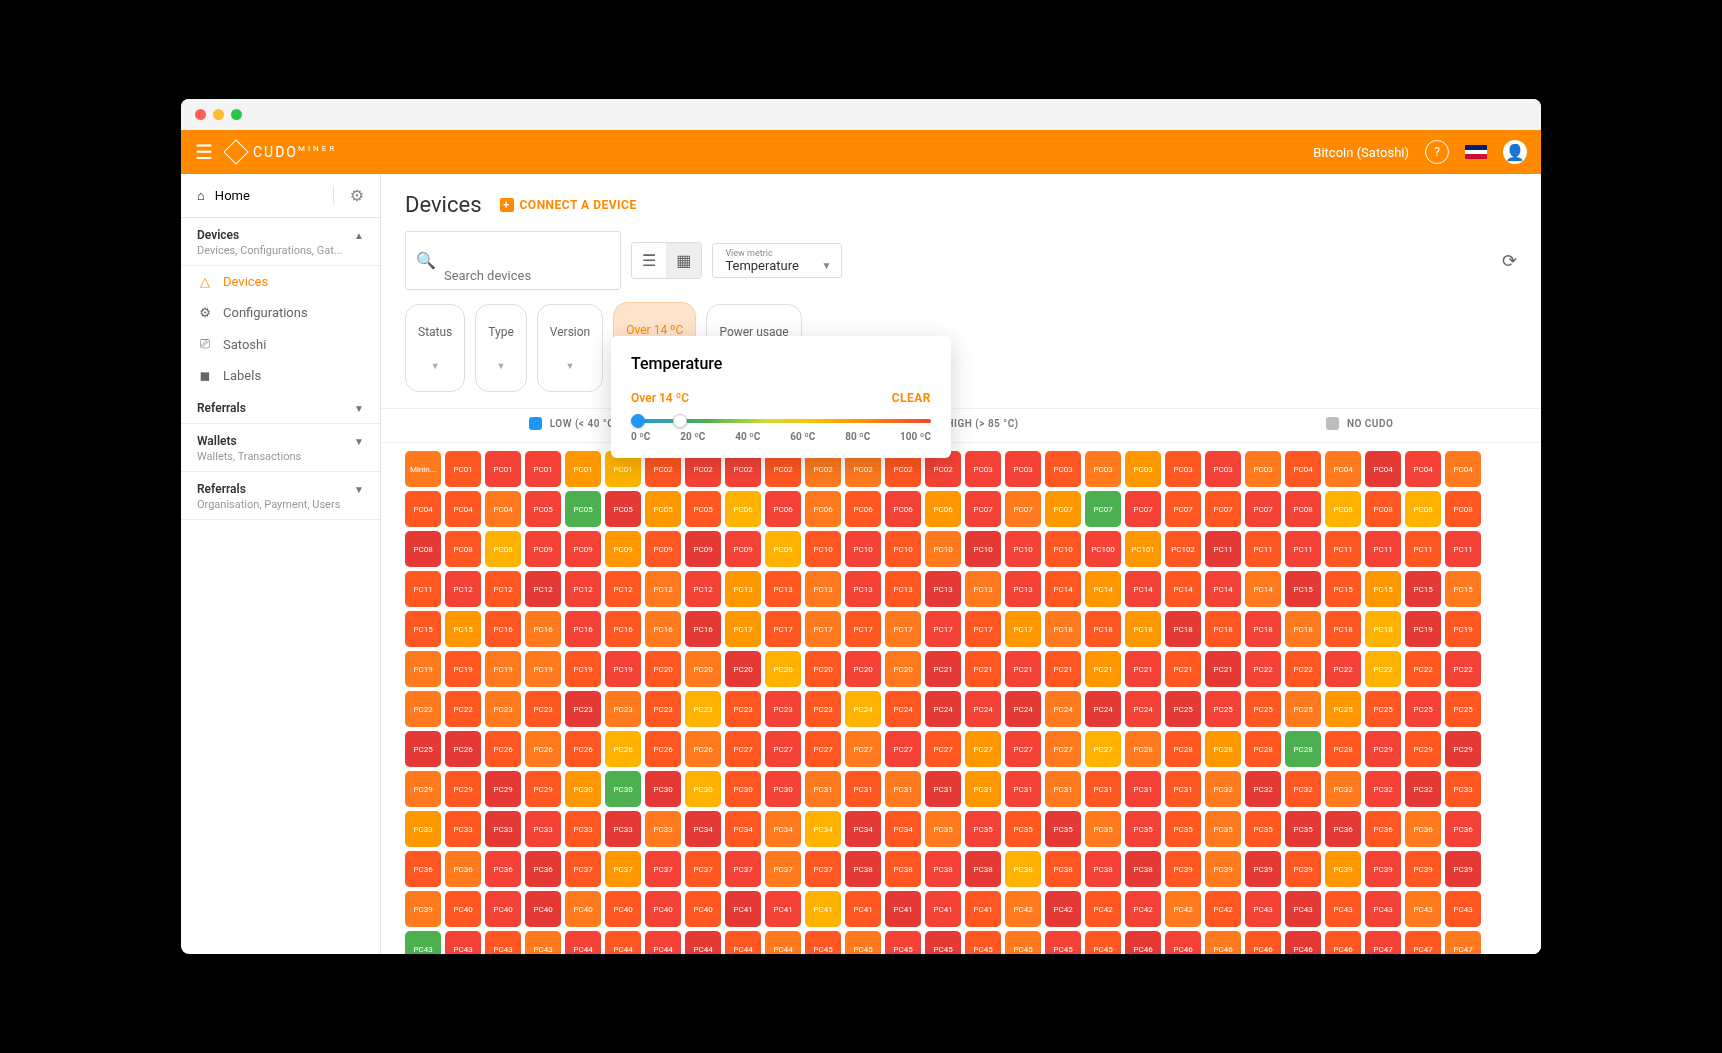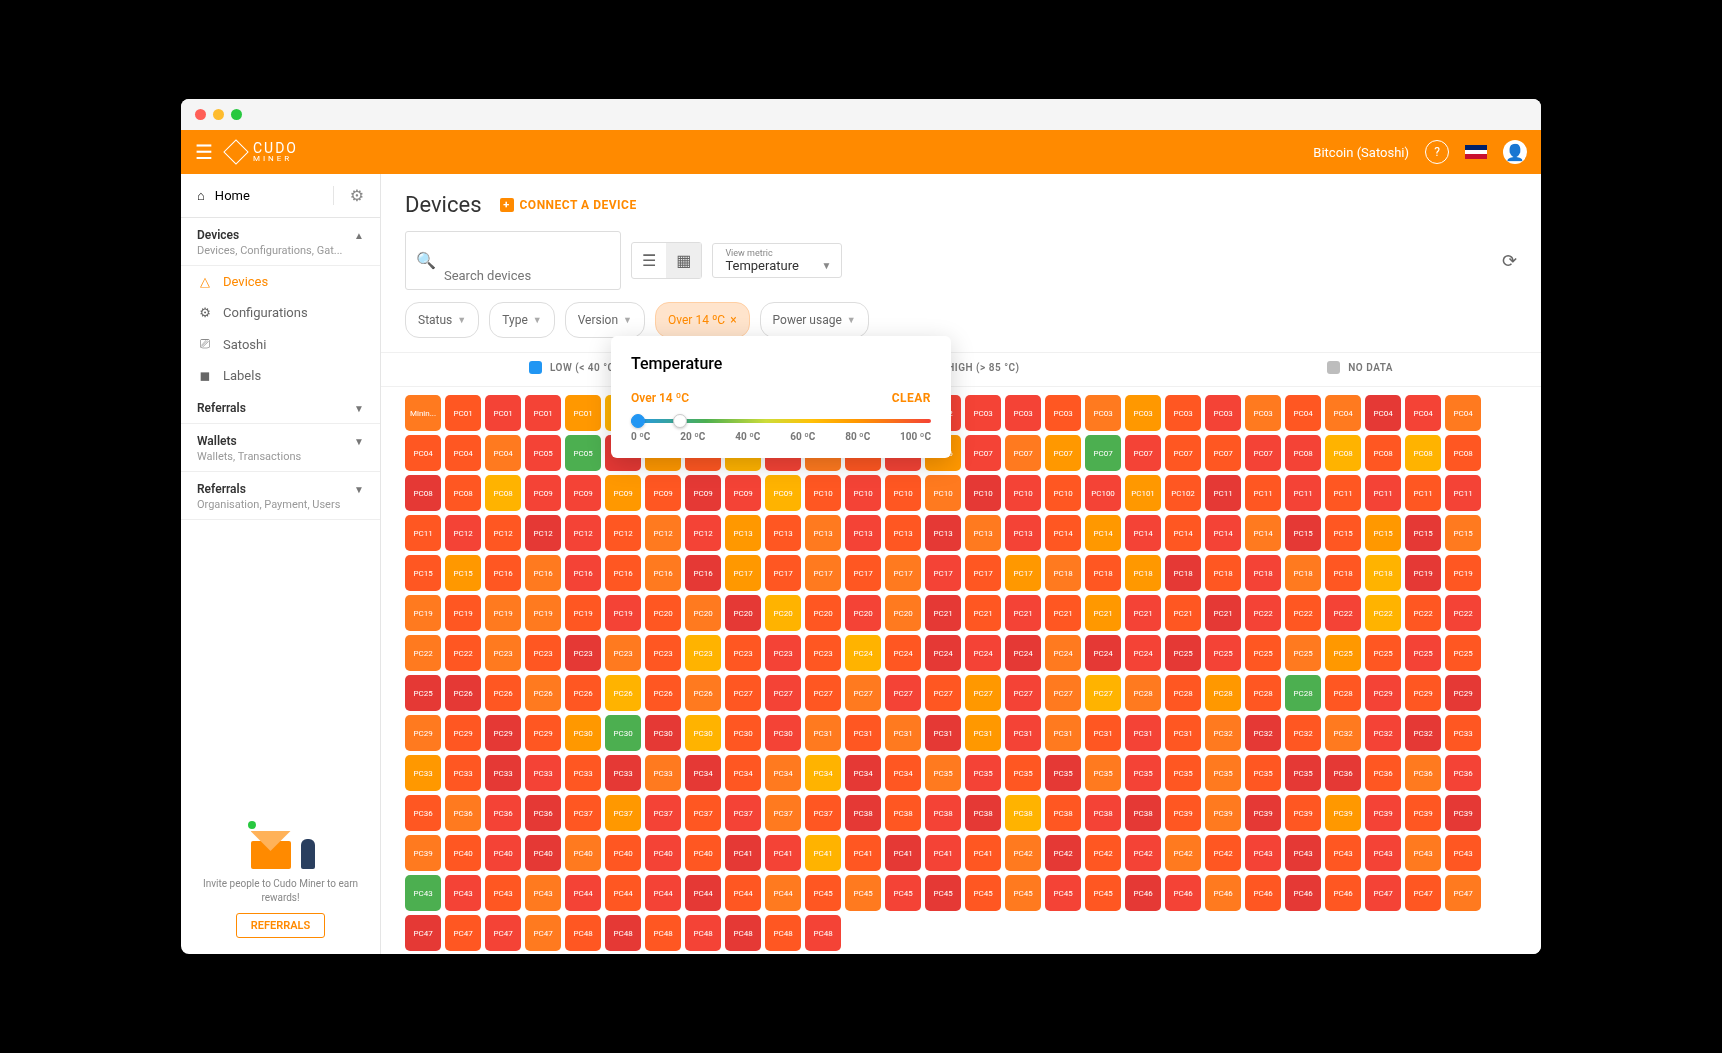--- a/index.html
+++ b/index.html
@@ -5,21 +5,21 @@
 * { margin: 0; padding: 0; box-sizing: border-box; font-family: -apple-system, BlinkMacSystemFont, "Segoe UI", Roboto, sans-serif; }
 body { background: #000; display: flex; justify-content: center; align-items: center; min-height: 100vh; padding: 30px; }
 .window { width: 1360px; background: #fff; border-radius: 8px; overflow: hidden; box-shadow: 0 10px 40px rgba(0,0,0,0.3); }
 .titlebar { background: #f5f5f5; padding: 10px 14px; display: flex; align-items: center; gap: 7px; }
 .tl-btn { width: 11px; height: 11px; border-radius: 50%; }
 .tl-red { background: #ff5f57; } .tl-yellow { background: #febc2e; } .tl-green { background: #28c840; }
 .topbar { background: #ff8a00; height: 44px; display: flex; align-items: center; padding: 0 14px; color: #fff; }
 .menu-icon { font-size: 20px; margin-right: 14px; cursor: pointer; }
 .logo { display: flex; align-items: center; gap: 8px; font-size: 14px; letter-spacing: 2px; }
 .logo-mark { width: 18px; height: 18px; border: 1.5px solid #fff; transform: rotate(45deg); }
-.logo-txt { display: flex; flex-direction: column; line-height: 1; }
+.logo-txt { display: flex; flex-direction: row; line-height: 1; }
 .logo-sub { font-size: 8px; letter-spacing: 3px; }
 .topbar-right { margin-left: auto; display: flex; align-items: center; gap: 16px; font-size: 13px; }
 .help-icon, .avatar-icon { width: 24px; height: 24px; border-radius: 50%; display: flex; align-items: center; justify-content: center; }
 .help-icon { border: 1.5px solid #fff; font-size: 12px; }
 .avatar-icon { background: #fff; color: #ff8a00; font-size: 16px; }
 .flag { width: 22px; height: 14px; background: linear-gradient(to bottom, #012169 33%, #fff 33%, #fff 66%, #c8102e 66%); }
 .body { display: flex; height: 780px; }
 .sidebar { width: 200px; border-right: 1px solid #e5e5e5; display: flex; flex-direction: column; font-size: 13px; }
 .home-row { display: flex; align-items: center; padding: 12px 16px; border-bottom: 1px solid #e5e5e5; }
 .home-row .gear { margin-left: auto; color: #888; font-size: 16px; padding-left: 16px; border-left: 1px solid #e5e5e5; }
@@ -48,21 +48,21 @@
 .search-box input { border: none; outline: none; font-size: 13px; flex: 1; margin-top: 30px; }
 .view-toggle { border: 1px solid #ddd; border-radius: 3px; display: flex; }
 .vt-btn { padding: 8px 10px; cursor: pointer; color: #666; }
 .vt-btn.active { background: #eee; }
 .metric-box { border: 1px solid #ddd; border-radius: 3px; padding: 4px 10px 4px 12px; min-width: 130px; }
 .metric-lbl { font-size: 9px; color: #888; }
 .metric-val { font-size: 13px; color: #333; display: flex; align-items: center; }
 .metric-val .dd { margin-left: auto; color: #888; font-size: 10px; }
 .refresh { margin-left: auto; color: #666; font-size: 18px; cursor: pointer; }
 .filters { display: flex; align-items: center; padding: 0 24px 14px; gap: 10px; position: relative; }
-.chip { border: 1px solid #ddd; border-radius: 14px; padding: 10px 12px; font-size: 12px; color: #666; display: flex; align-items: center; gap: 5px; cursor: pointer; background: #fff; }
+.chip { border: 1px solid #ddd; border-radius: 14px; padding: 20px 12px; font-size: 12px; color: #666; display: flex; align-items: center; gap: 22px; cursor: pointer; background: #fff; flex-direction: column; }
 .chip .dd { font-size: 9px; color: #aaa; }
 .chip.active { background: #ffe4cc; border-color: #ffcfa3; color: #ff8a00; }
 .chip .x { font-size: 12px; }
 .popover { position: absolute; top: 34px; left: 230px; width: 340px; background: #fff; border-radius: 6px; box-shadow: 0 6px 24px rgba(0,0,0,0.18); padding: 18px 20px 16px; z-index: 10; }
 .pop-title { font-size: 16px; font-weight: 500; margin-bottom: 18px; }
 .pop-row { display: flex; justify-content: space-between; font-size: 12px; margin-bottom: 14px; }
 .pop-val { color: #ff8a00; font-weight: 600; }
 .pop-clear { color: #ff8a00; font-weight: 700; letter-spacing: 0.5px; cursor: pointer; }
 .slider-wrap { position: relative; font-weight: bold; }
 .slider-track { height: 4px; border-radius: 2px; background: linear-gradient(90deg,#2196f3 0%,#4caf50 25%,#cddc39 45%,#ffc107 60%,#ff9800 75%,#f44336 100%); position: relative; }
@@ -156,29 +156,20 @@
             <div class="section-sub">Wallets, Transactions</div>
           </div>
           <div class="section">
             <div class="section-hd">
               <span>Referrals</span>
               <span class="chev">▼</span>
             </div>
             <div class="section-sub">Organisation, Payment, Users</div>
           </div>
         </div>
-      <div class="sb-footer">
-        <div class="sb-illust">
-          <div class="env"></div>
-            <div class="check"></div>
-            <div class="person"></div>
-        </div>
-        <div class="sb-txt">Invite people to Cudo Miner to earn rewards!</div>
-        <button class="ref-btn">REFERRALS</button>
-      </div>
     </div>
 
     <div class="main">
       <div class="page-hd">
         <span class="page-title">Devices</span>
         <span class="connect">
           <span class="plus">+</span>
           <span>CONNECT A DEVICE</span>
         </span>
       </div>
@@ -250,21 +241,21 @@
           <div class="leg-item">
             <span class="leg-sw" style="background:#2196f3"></span>
             <span>LOW (&lt; 40 °C)</span>
           </div>
           <div class="leg-item">
             <span class="leg-sw" style="background:#e53935"></span>
             <span>HIGH (&gt; 85 °C)</span>
           </div>
           <div class="leg-item">
             <span class="leg-sw" style="background:#bdbdbd"></span>
-            <span>NO DATA</span>
+            <span>NO CUDO</span>
           </div>
         </div>
 
       <div class="grid-wrap">
         <div class="grid" id="grid">
             <div class="tile c3">Minin...</div>
             <div class="tile c4">PC01</div>
             <div class="tile c5">PC01</div>
             <div class="tile c5">PC01</div>
             <div class="tile c2">PC01</div>

